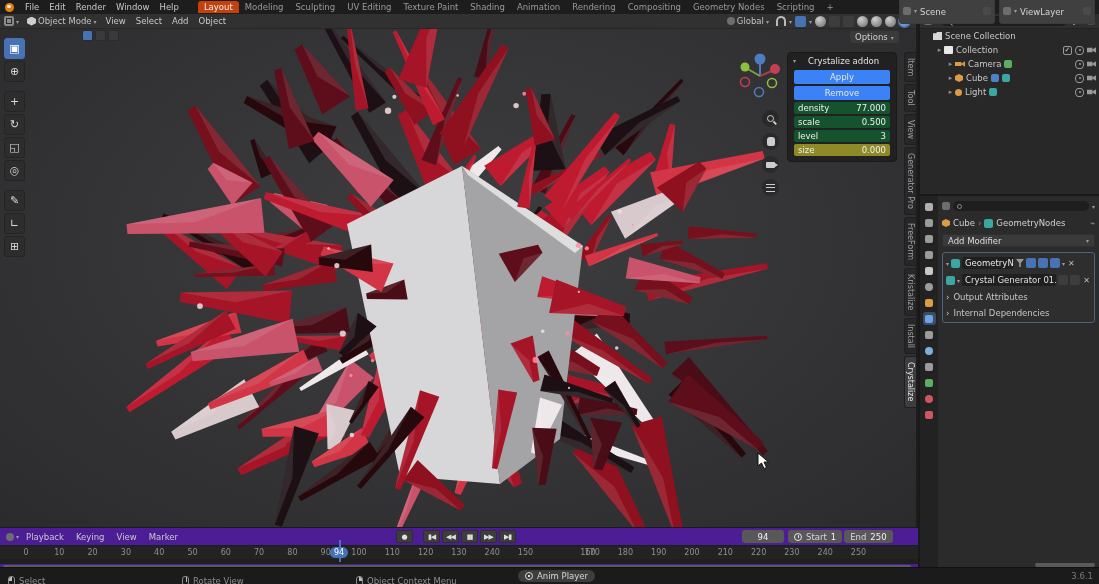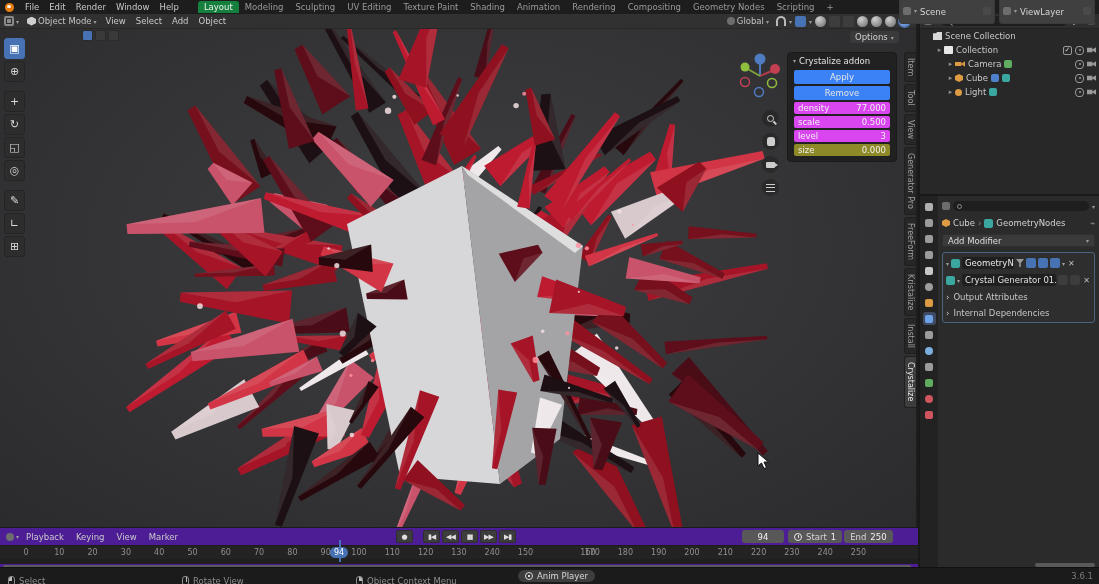--- a/index.html
+++ b/index.html
@@ -6,21 +6,21 @@
   html,body{width:1099px;height:584px;overflow:hidden}
   body{position:relative;background:#1d1d1d;font-family:"DejaVu Sans",sans-serif;font-size:8.5px;color:#c3c3c3;-webkit-user-select:none}
 
   
   .topbar{position:absolute;left:0;top:0;width:1099px;height:14px;background:#1d1d1d;display:flex;align-items:center;z-index:40}
   .blender-logo{width:9px;height:9px;border-radius:50%;background:#e87d0d;margin:0 6px 0 5px;position:relative}
   .blender-logo:after{content:"";position:absolute;left:2px;top:2px;width:4px;height:3px;border-radius:50%;background:#fff}
   .menu-item{padding:0 5px;color:#c9c9c9;cursor:default}
   .ws-tabs{display:flex;margin-left:14px;height:14px;align-items:center}
   .ws-tab{padding:1px 6px;color:#9a9a9a;border-radius:3px 3px 0 0}
-  .ws-tab.active{background:#15803d;color:#efefef}
+  .ws-tab.active{background:#c2410c;color:#efefef}
   .ws-add{padding:0 6px;color:#9a9a9a}
   .top-right{margin-left:auto;display:flex;align-items:center;gap:4px;margin-right:4px}
   .id-selector{display:flex;align-items:flex-start;background:#404040;border:1px solid #3a3a3a;border-radius:3px;height:12px;padding:16px 3px;gap:3px;min-width:96px}
   .id-selector .nm{color:#d5d5d5}
   .mini-ic{width:8px;height:8px;border-radius:2px;background:#6d6d6d;display:inline-block}
   .mini-ic.dark{background:#4a4a4a}
   .caret{font-size:6px;color:#9a9a9a}
 
   
   .viewport{position:absolute;left:0;top:14px;width:916px;height:513px;background:radial-gradient(ellipse at 50% 45%,#3e3e41 0%,#343437 55%,#2b2b2d 100%);overflow:hidden}
@@ -55,23 +55,23 @@
   .vw-cam{width:9px;height:6px;background:#cdcdcd;border-radius:1px;position:relative}
   .vw-cam:after{content:"";position:absolute;right:-3px;top:1px;border-left:3px solid #cdcdcd;border-top:2px solid transparent;border-bottom:2px solid transparent}
   .vw-grid{width:9px;height:8px;border-top:1.5px solid #cdcdcd;border-bottom:1.5px solid #cdcdcd;position:relative}
   .vw-grid:after{content:"";position:absolute;left:0;top:2.2px;width:100%;height:1.5px;background:#cdcdcd}
 
   
   .options-btn{position:absolute;left:850px;top:17px;height:12px;padding:0 5px;background:#3a3a3a;border-radius:3px;display:flex;align-items:center;gap:3px;color:#cfcfcf;z-index:12}
 
   
   .crys-panel{position:absolute;left:787px;top:38px;width:110px;background:rgba(32,32,32,.96);border:1px solid #1a1a1a;border-radius:4px;z-index:12;padding-bottom:3px}
-  .crys-head{display:flex;align-items:center;gap:3px;height:15px;padding:0 5px;color:#e2e2e2}
+  .crys-head{display:flex;align-items:center;gap:12px;height:15px;padding:0 5px;color:#e2e2e2}
   .crys-btn{margin:2px 6px;height:13px;background:#474747;border:7px solid #3b82f6;border-radius:2px;color:#e6e6e6;display:flex;align-items:center;justify-content:center}
-  .crys-field{margin:2px 6px;height:12px;background:#d946ef;border-radius:2px;color:#f0f0f0;display:flex;align-items:center;justify-content:space-between;padding:0 4px}
+  .crys-field{margin:2px 6px;height:12px;background:#14532d;border-radius:2px;color:#f0f0f0;display:flex;align-items:center;justify-content:space-between;padding:0 4px}
   .crys-field.hl{background:#8f8a28}
 
   
   .ntabs{position:absolute;right:0;top:38px;display:flex;flex-direction:column;gap:2px;z-index:11}
   .ntab{writing-mode:vertical-rl;background:#272727;color:#9f9f9f;border-radius:3px 0 0 3px;padding:5px 1px;font-size:8px;border:1px solid #1f1f1f;border-right:none}
   .ntab.active{background:#3d3d3d;color:#e8e8e8}
 
   
   .cursor{position:absolute;left:757px;top:438px;z-index:30}
 

